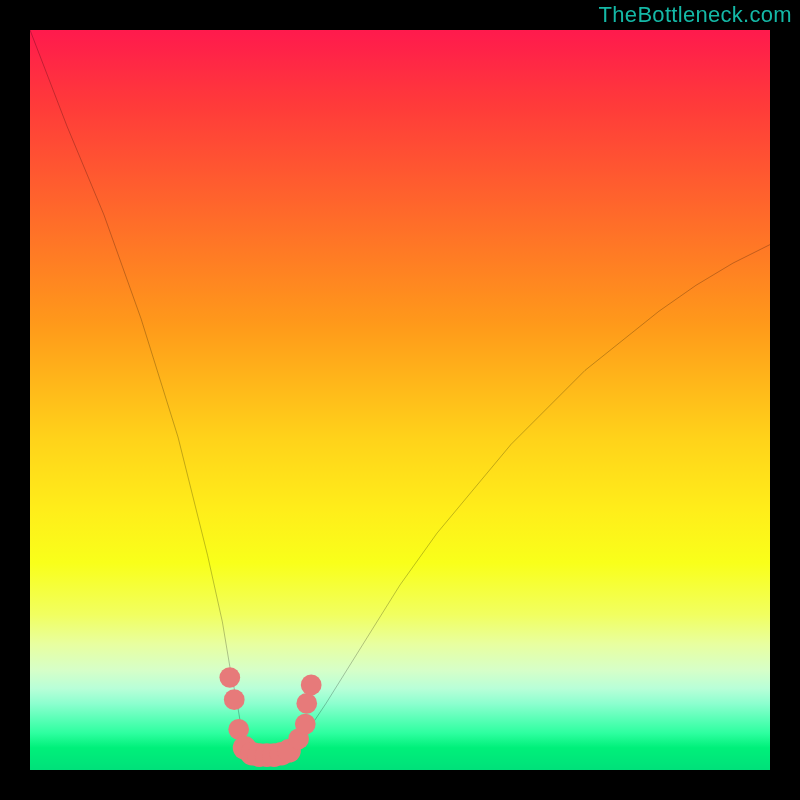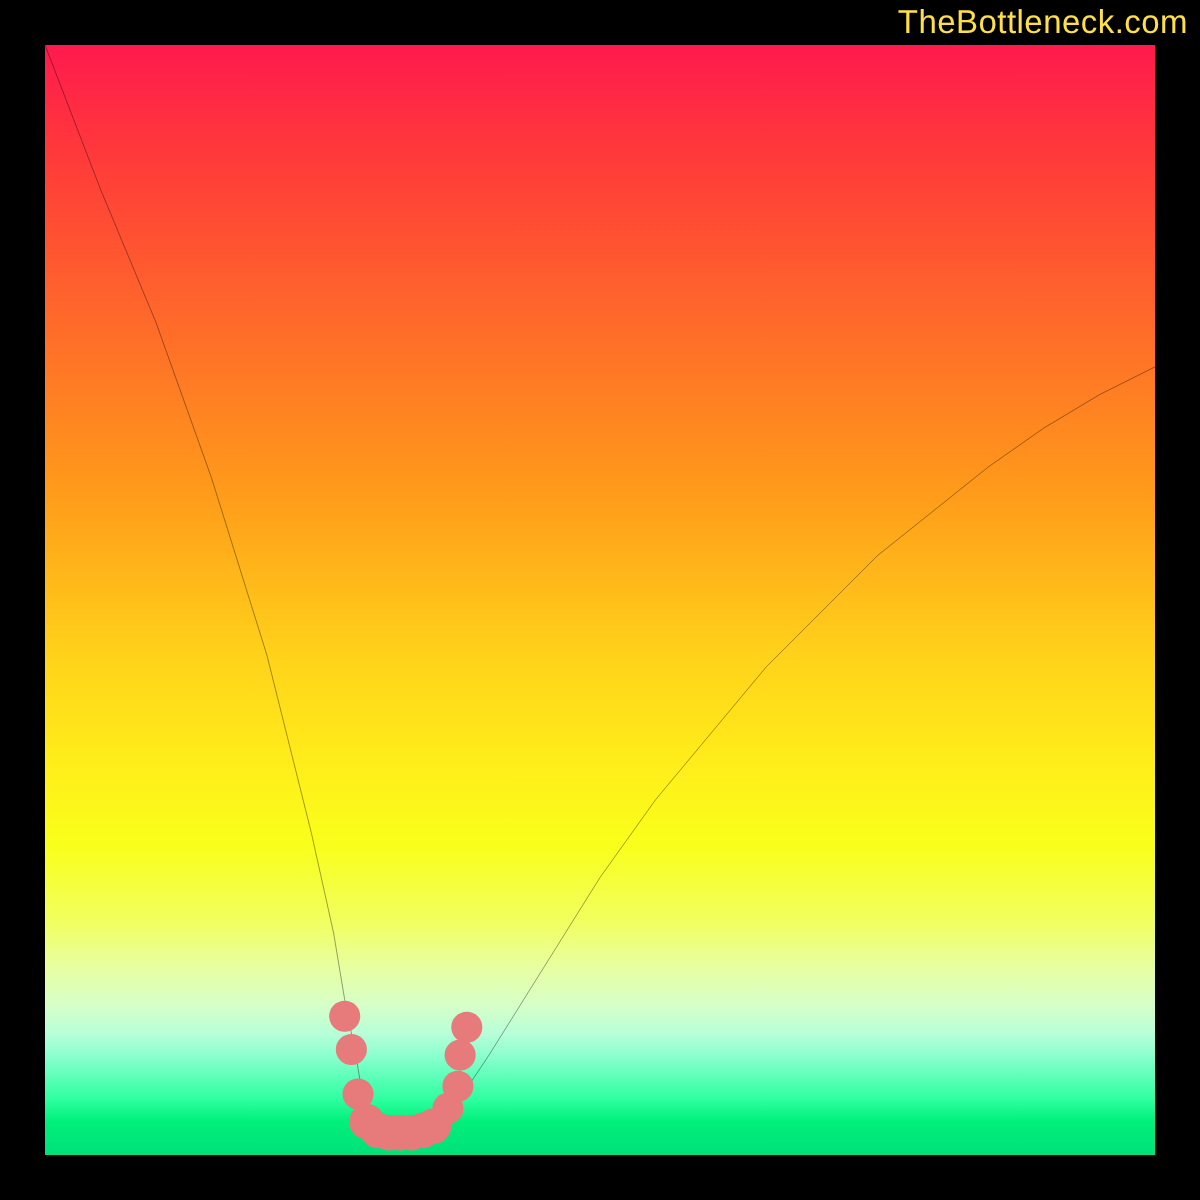--- a/index.html
+++ b/index.html
@@ -51,21 +51,21 @@
     );
   }
   svg.curve {
     position: absolute;
     inset: 0;
   }
   .watermark {
     position: absolute;
     top: 2px;
     right: 8px;
-    color: #fde047;
+    color: #14b8a6;
     font-size: 22px;
     letter-spacing: 0.3px;
     cursor: pointer;
   }
 </style>
 </head>
 <body>
 
 <div class="frame">
 

